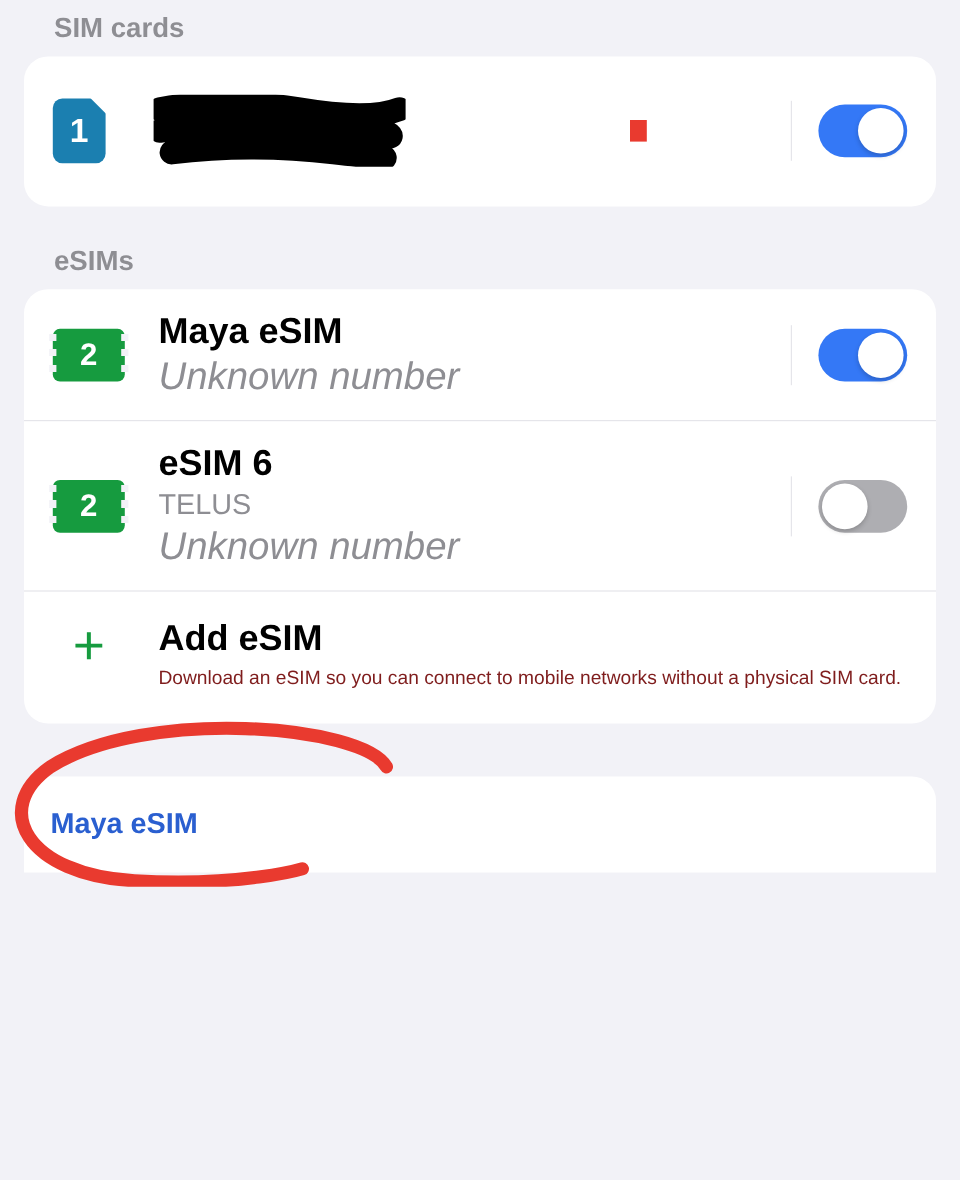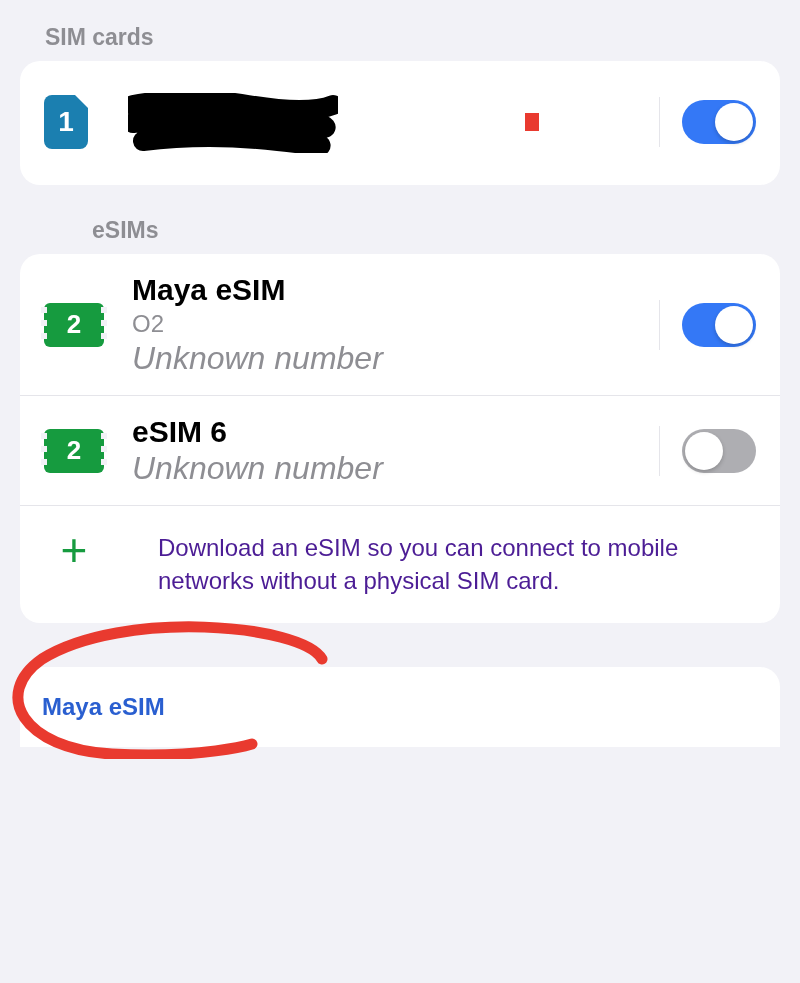--- a/index.html
+++ b/index.html
@@ -8,21 +8,21 @@
       height: 983px;
       background: #f2f2f7;
       font-family: -apple-system, BlinkMacSystemFont, "Segoe UI", Helvetica, Arial, sans-serif;
       -webkit-font-smoothing: antialiased;
       overflow: hidden;
     }
     .section-header {
       color: #8e8e93;
       font-size: 23px;
       font-weight: 600;
-      padding: 24px 45px 10px;
+      padding: 10px 45px 10px;
     }
     .card {
       background: #ffffff;
       border-radius: 20px;
       margin: 0 20px;
       overflow: hidden;
     }
     .row {
       display: flex;
       align-items: center;
@@ -83,21 +83,21 @@
     .plus-icon {
       width: 60px; height: 44px;
       display:flex; align-items:center; justify-content:center;
       flex-shrink:0; margin-right:28px;
       color:#169b3f; font-size:46px; font-weight:300;
     }
     .text-col { flex: 1; min-width: 0; }
     .title { font-size: 30px; font-weight: 700; color: #000; line-height:1.2; }
     .sub   { font-size: 24px; color: #8e8e93; line-height:1.35; }
     .sub2  { font-size: 32px; color: #8e8e93; font-style: italic; }
-    .desc  { font-size: 24px; color: #4c1d95; line-height:1.35; padding-top:4px;margin-left:26px;}
+    .desc  { font-size: 16px; color: #7f1d1d; line-height:1.35; padding-top:4px;}
     .right-col {
       display:flex; align-items:center;
       border-left: 1px solid #e5e5ea;
       padding-left: 22px;
       height: 50px;
     }
     .toggle {
       width: 74px; height: 44px;
       border-radius: 22px;
       position: relative;
@@ -155,58 +155,59 @@
     </div>
     <div class="red-dot"></div>
     <div class="right-col">
       <div class="toggle on">
           <div class="knob"></div>
         </div>
     </div>
   </div>
 </div>
 
-<div class="section-header" style="padding-top:32px;margin-left:47px;">eSIMs</div>
+<div class="section-header" style="padding-top:32px;">eSIMs</div>
 
 <div class="card">
 
   <div class="row">
     <div class="esim-icon">
       <span>2</span>
     </div>
     <div class="text-col">
       <div class="title">Maya eSIM</div>
-      <div class="sub">O2</div>
       <div class="sub2">Unknown number</div>
     </div>
     <div class="right-col">
       <div class="toggle on">
           <div class="knob"></div>
         </div>
     </div>
   </div>
 
   <div class="row" style="border-top:1px solid #e5e5ea;">
     <div class="esim-icon">
       <span>2</span>
     </div>
     <div class="text-col">
       <div class="title">eSIM 6</div>
+      <div class="sub">TELUS</div>
       <div class="sub2">Unknown number</div>
     </div>
     <div class="right-col">
       <div class="toggle off">
           <div class="knob"></div>
         </div>
     </div>
   </div>
 
   <div class="row" style="border-top:1px solid #e5e5ea; align-items:flex-start; padding-top:22px; padding-bottom:26px;">
     <div class="plus-icon">+</div>
     <div class="text-col">
+      <div class="title">Add eSIM</div>
       <div class="desc">Download an eSIM so you can connect to mobile networks without a physical SIM card.</div>
     </div>
   </div>
 
 </div>
 
 <div class="primary-card">
   <div class="primary-value">Maya eSIM</div>
 
   <svg class="circle-annot" viewBox="0 0 370 140">

